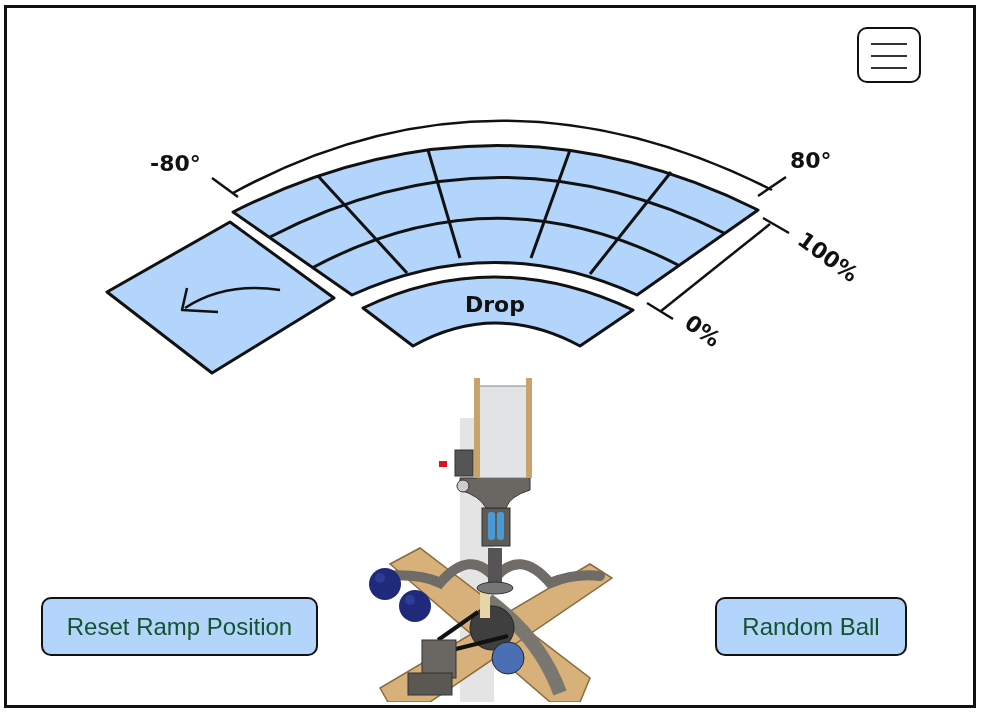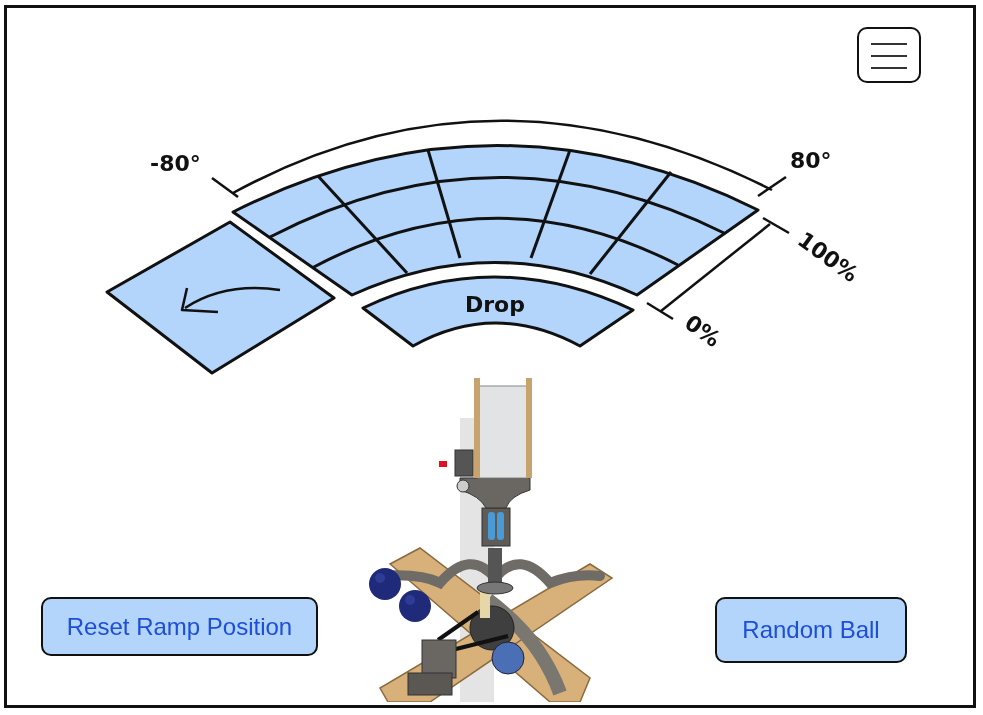--- a/index.html
+++ b/index.html
@@ -10,24 +10,24 @@
   #menu-button { position: absolute; left: 857px; top: 27px; width: 64px; height: 56px;
                  border: 2px solid #111; border-radius: 10px; background: #fff;
                  box-sizing: border-box; cursor: pointer; }
   #menu-button .bar { position: absolute; left: 12px; width: 36px; height: 2px; background: #333; }
   #control-diagram { position: absolute; left: 0; top: 0; }
   .zone { fill: #b3d4fb; stroke: #111; stroke-width: 3; stroke-linejoin: round; cursor: pointer; }
   .grid-line { fill: none; stroke: #111; stroke-width: 3; }
   .bracket { fill: none; stroke: #111; stroke-width: 2.5; }
   .lbl { font-family: "DejaVu Sans", sans-serif; font-weight: bold; fill: #111; }
   .btn { position: absolute; background: #b3d4fb; border: 2px solid #111; border-radius: 10px;
-         box-sizing: border-box; font-size: 24px; color: #1d4ed8; display: flex; align-items: center;
+         box-sizing: border-box; font-size: 24px; color: #14532d; display: flex; align-items: center;
          justify-content: center; cursor: pointer; }
   #reset-ramp-button { left: 41px; top: 597px; width: 277px; height: 59px; }
-  #random-ball-button { left: 715px; top: 597px; width: 192px; height: 66px; }
+  #random-ball-button { left: 715px; top: 597px; width: 192px; height: 59px; }
   #machine { position: absolute; left: 360px; top: 378px; }
 </style>
 </head>
 <body>
 
 <div id="frame"></div>
 
 <div id="menu-button">
   <div class="bar" style="top:14px"></div>
   <div class="bar" style="top:26px"></div>

